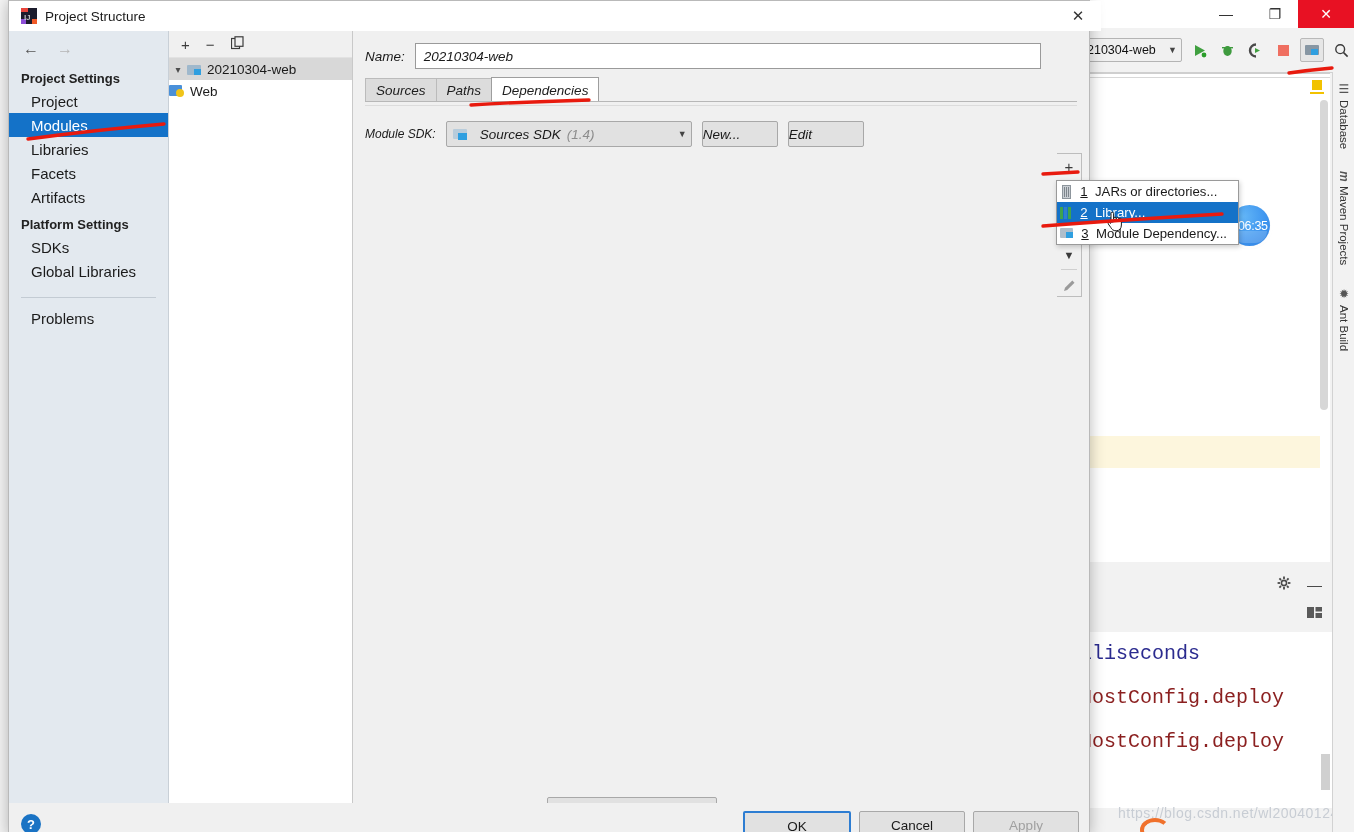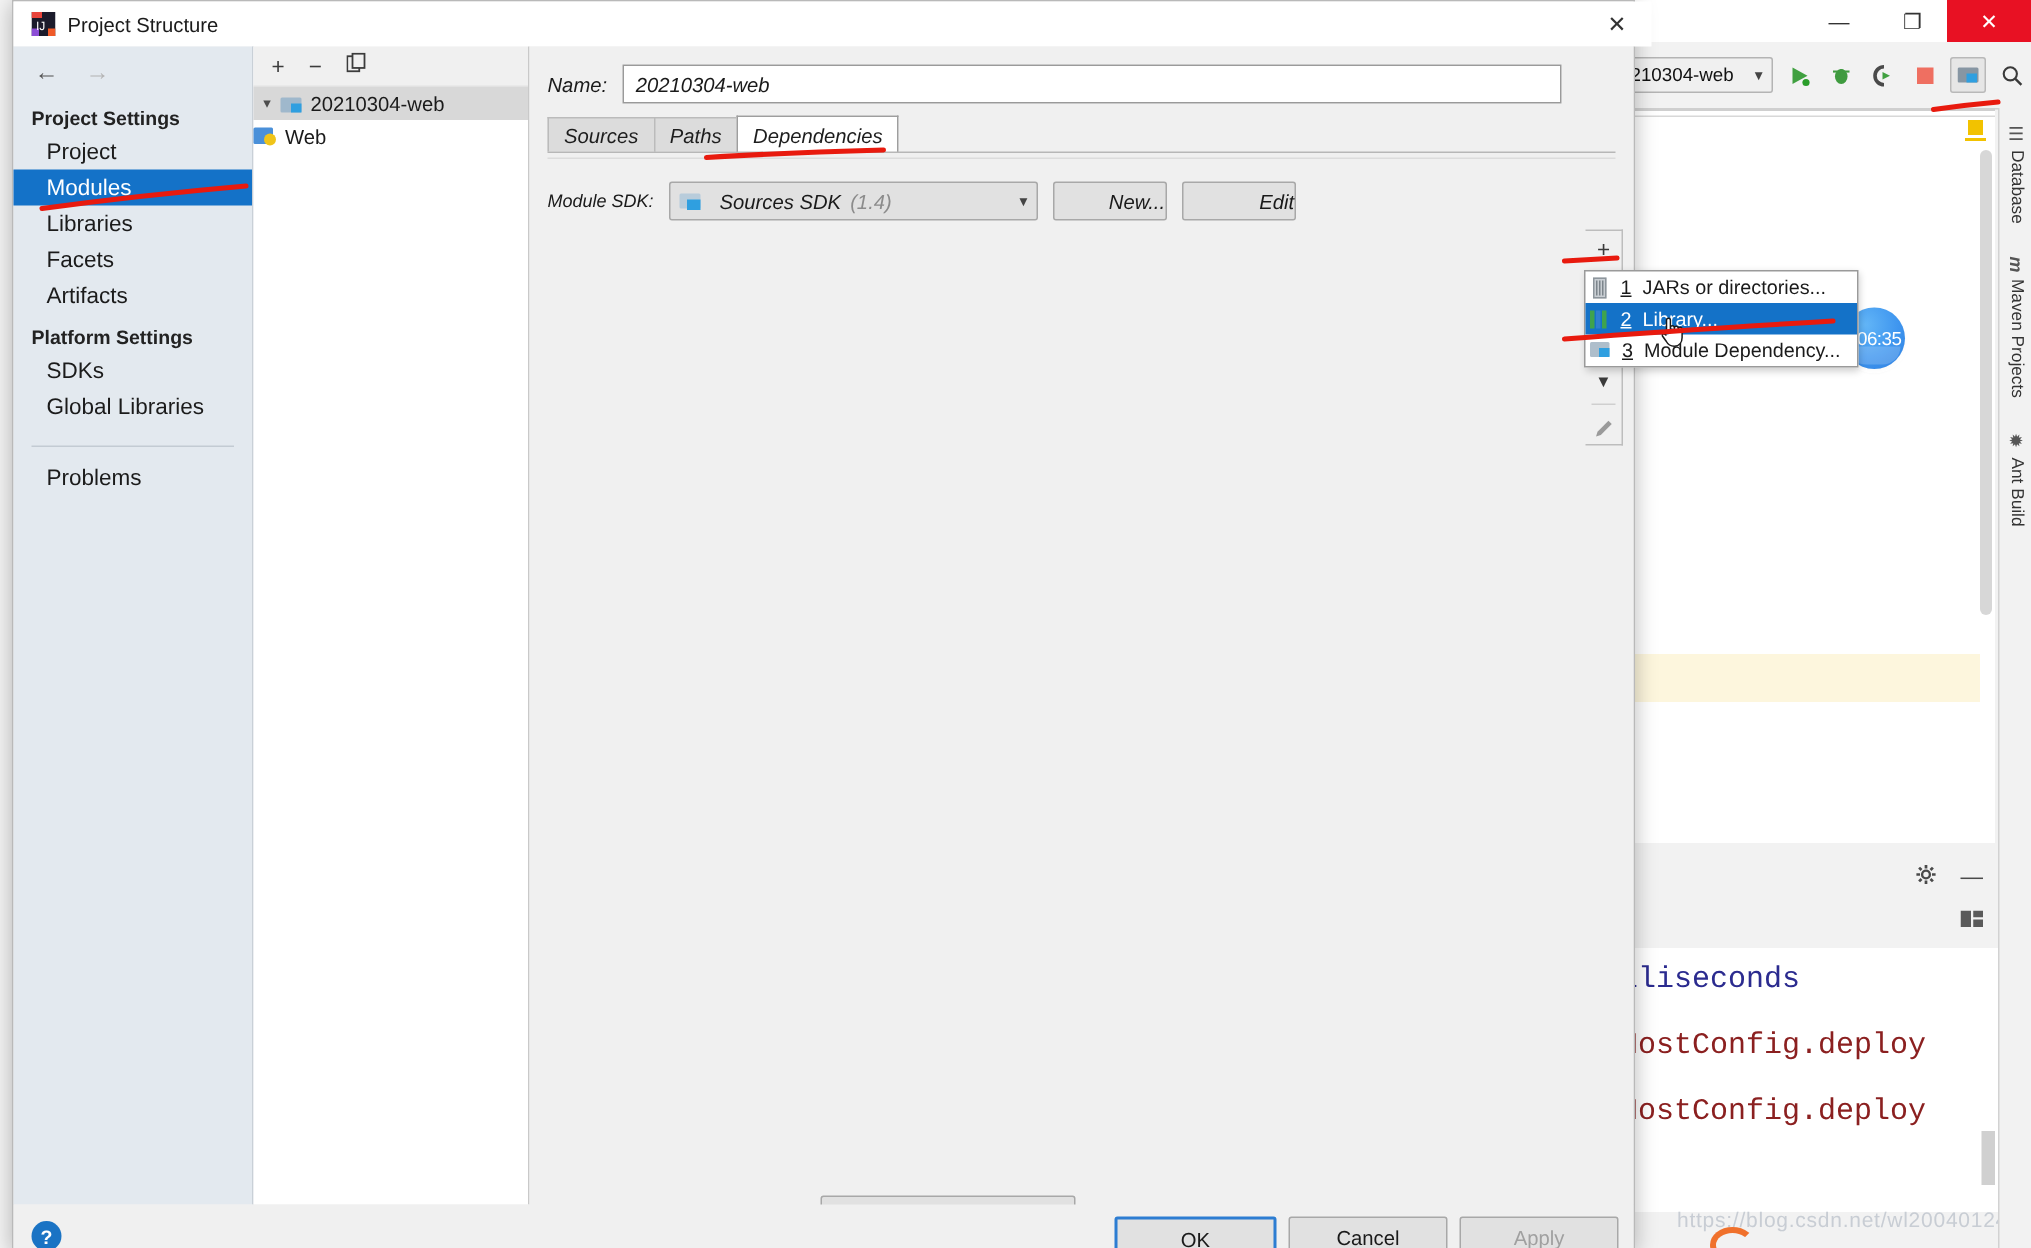--- a/index.html
+++ b/index.html
@@ -227,21 +227,21 @@
   .sdk-label { font-size: 12px; }
   .combo {
     height: 24px; background: #e1e1e1; border: 1px solid #a8a8a8; border-radius: 2px;
     display:flex; align-items:center; padding: 0 4px 0 6px; font-size: 13.5px; gap: 6px;
   }
   .combo .gray { color: #8c8c8c; }
   .combo-arrow { margin-left: auto; font-size: 9px; color:#444; padding-left: 10px;}
   .sdk-combo { width: 234px; }
   .btn {
     height: 24px; min-width: 74px; background: #e1e1e1; border: 1px solid #a8a8a8;
-    border-radius: 2px; display:flex; align-items:center; justify-content:flex-end;
+    border-radius: 2px; display:flex; align-items:center; justify-content:flex-start;
     font-size: 13.5px; color: #1a1a1a;
   }
 
   
   .dep-table {
     position: absolute; left: 12px; top: 122px; width: 692px; height: 630px;
     background: #ffffff; border: 1px solid #a9a9a9;
   }
   .dep-head {
     height: 20px; background: #f0f0f0; border-bottom: 1px solid #b9b9b9;

